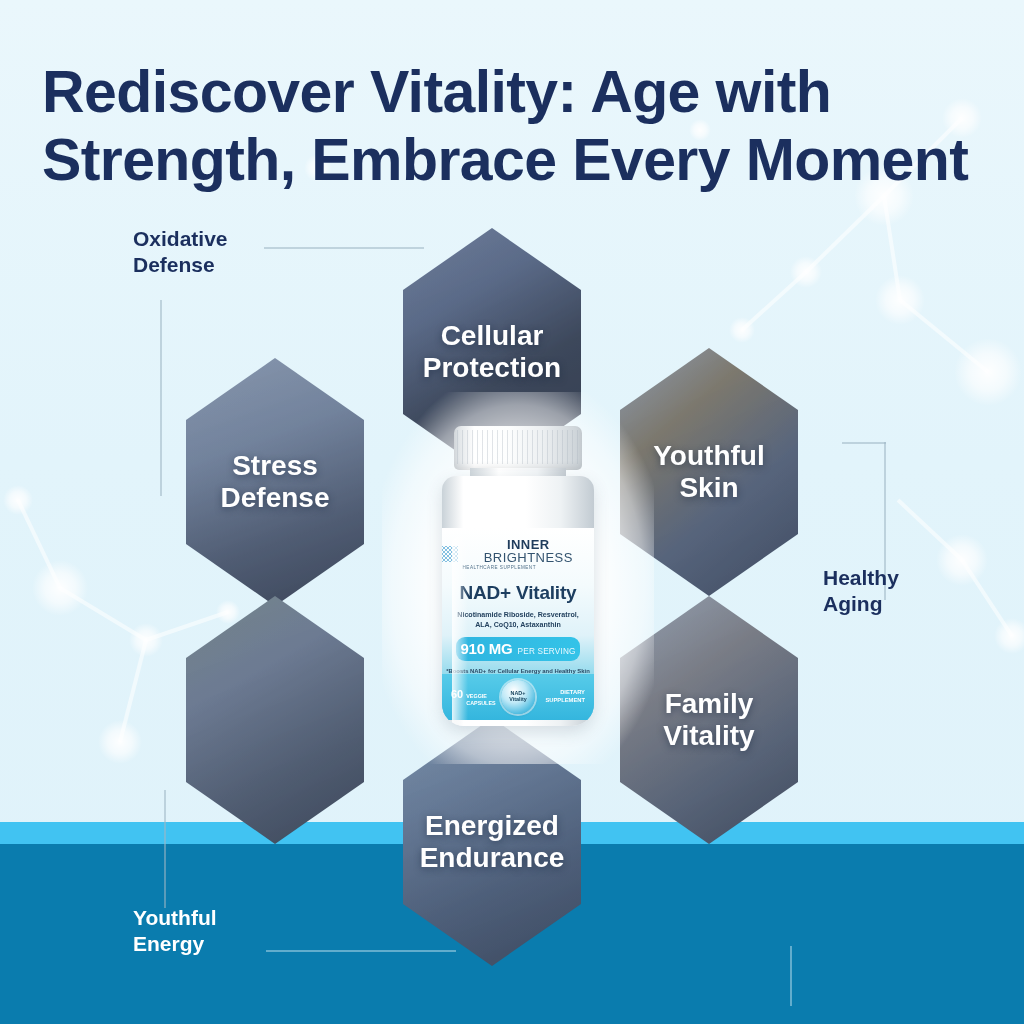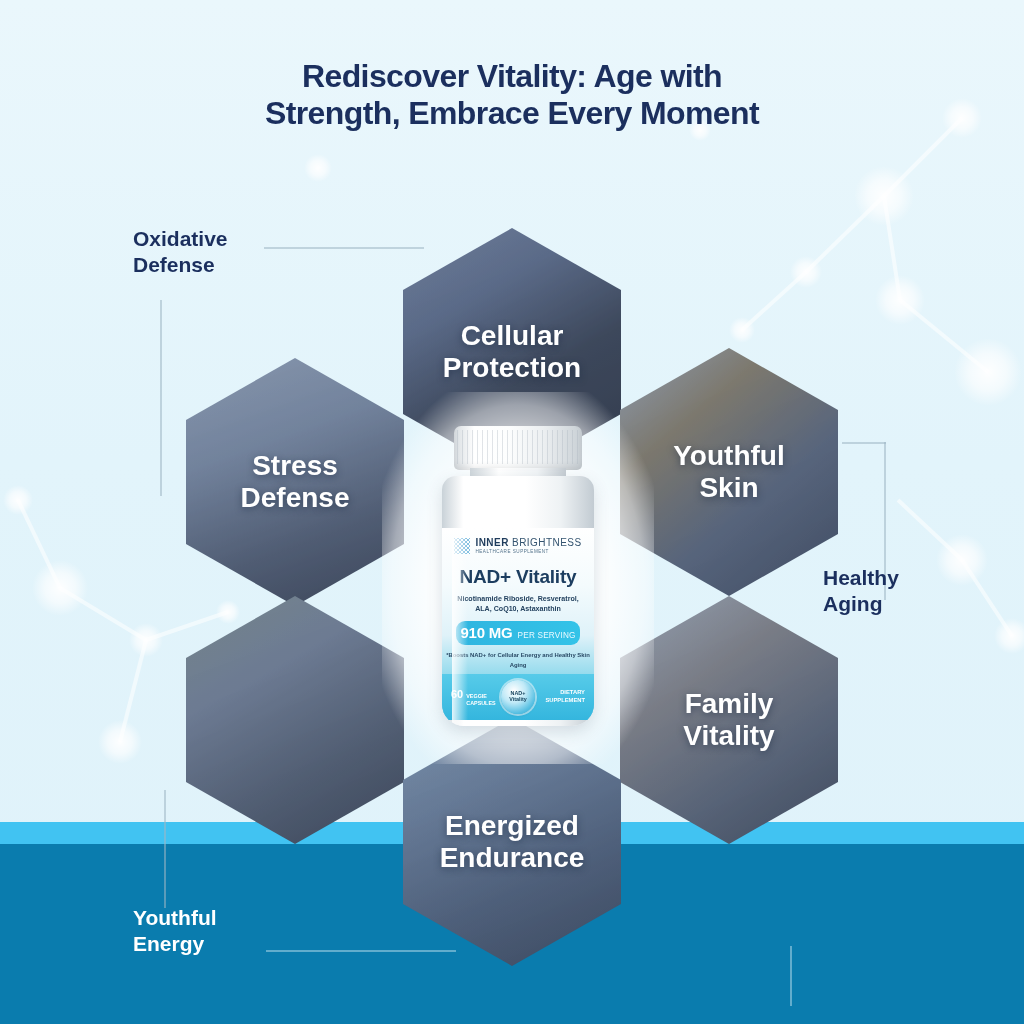--- a/index.html
+++ b/index.html
@@ -28,24 +28,24 @@
   }
   .band-deep {
     position:absolute; left:0; right:0;
     top:844px; bottom:0;
     background:#0a7cae;
   }
 
   
   .headline {
     position:absolute; top:58px; left:0; right:0;
-    text-align:center;
+    text-align:left;
     color:#1b2f5e;
     font-weight:bold;
-    font-size:32px;
+    font-size:59px;
     line-height:1.16;
     letter-spacing:-0.6px;
     padding:0 42px;
     z-index:30;
   }
   .headline .l2 { display:block; }
 
   
   .callout { position:absolute; z-index:26; }
   .callout .ctext {
@@ -64,21 +64,21 @@
   .lead { position:absolute; background:#9fb7c4; opacity:.55; }
   .lead.h { height:1.5px; }
   .lead.v { width:1.5px; }
   .lead.white { background:#cfe9f4; opacity:.45; }
 
   
   .hexwrap { position:absolute; z-index:20; }
 
   .hex {
     position:absolute;
-    width:218px; height:248px;
+    width:178px; height:248px;
     display:flex; align-items:center; justify-content:center;
     overflow:hidden;
     -webkit-clip-path:polygon(50% 0%,100% 25%,100% 75%,50% 100%,0% 75%,0% 25%);
     clip-path:polygon(50% 0%,100% 25%,100% 75%,50% 100%,0% 75%,0% 25%);
     border-radius:26px;
   }
   .hex .photo {
     position:absolute; inset:0;
     background-size:cover; background-position:center;
   }
@@ -155,21 +155,21 @@
     width:16px; height:16px;
     background-image:
       radial-gradient(circle, #6fb6dd 42%, transparent 44%),
       radial-gradient(circle, #6fb6dd 42%, transparent 44%);
     background-size:4px 4px;
     background-position:0 0, 2px 2px;
     opacity:.85;
   }
   .brand-txt { text-align:left; line-height:1; }
   .brand-main {
-    font-size:10px; font-weight:bold; letter-spacing:.45px; color:#1f3c5c;
+    font-size:13px; font-weight:bold; letter-spacing:.45px; color:#1f3c5c;text-align:center;
   }
   .brand-main .lt { font-weight:normal; color:#33536f; }
   .brand-sub {
     font-size:4.6px; letter-spacing:.5px; color:#52718a; margin-top:2px;
   }
   .prod-name {
     text-align:center; margin-top:11px;
     font-size:19px; font-weight:bold; color:#1d3e60; letter-spacing:-.2px;
   }
   .ingredients {

